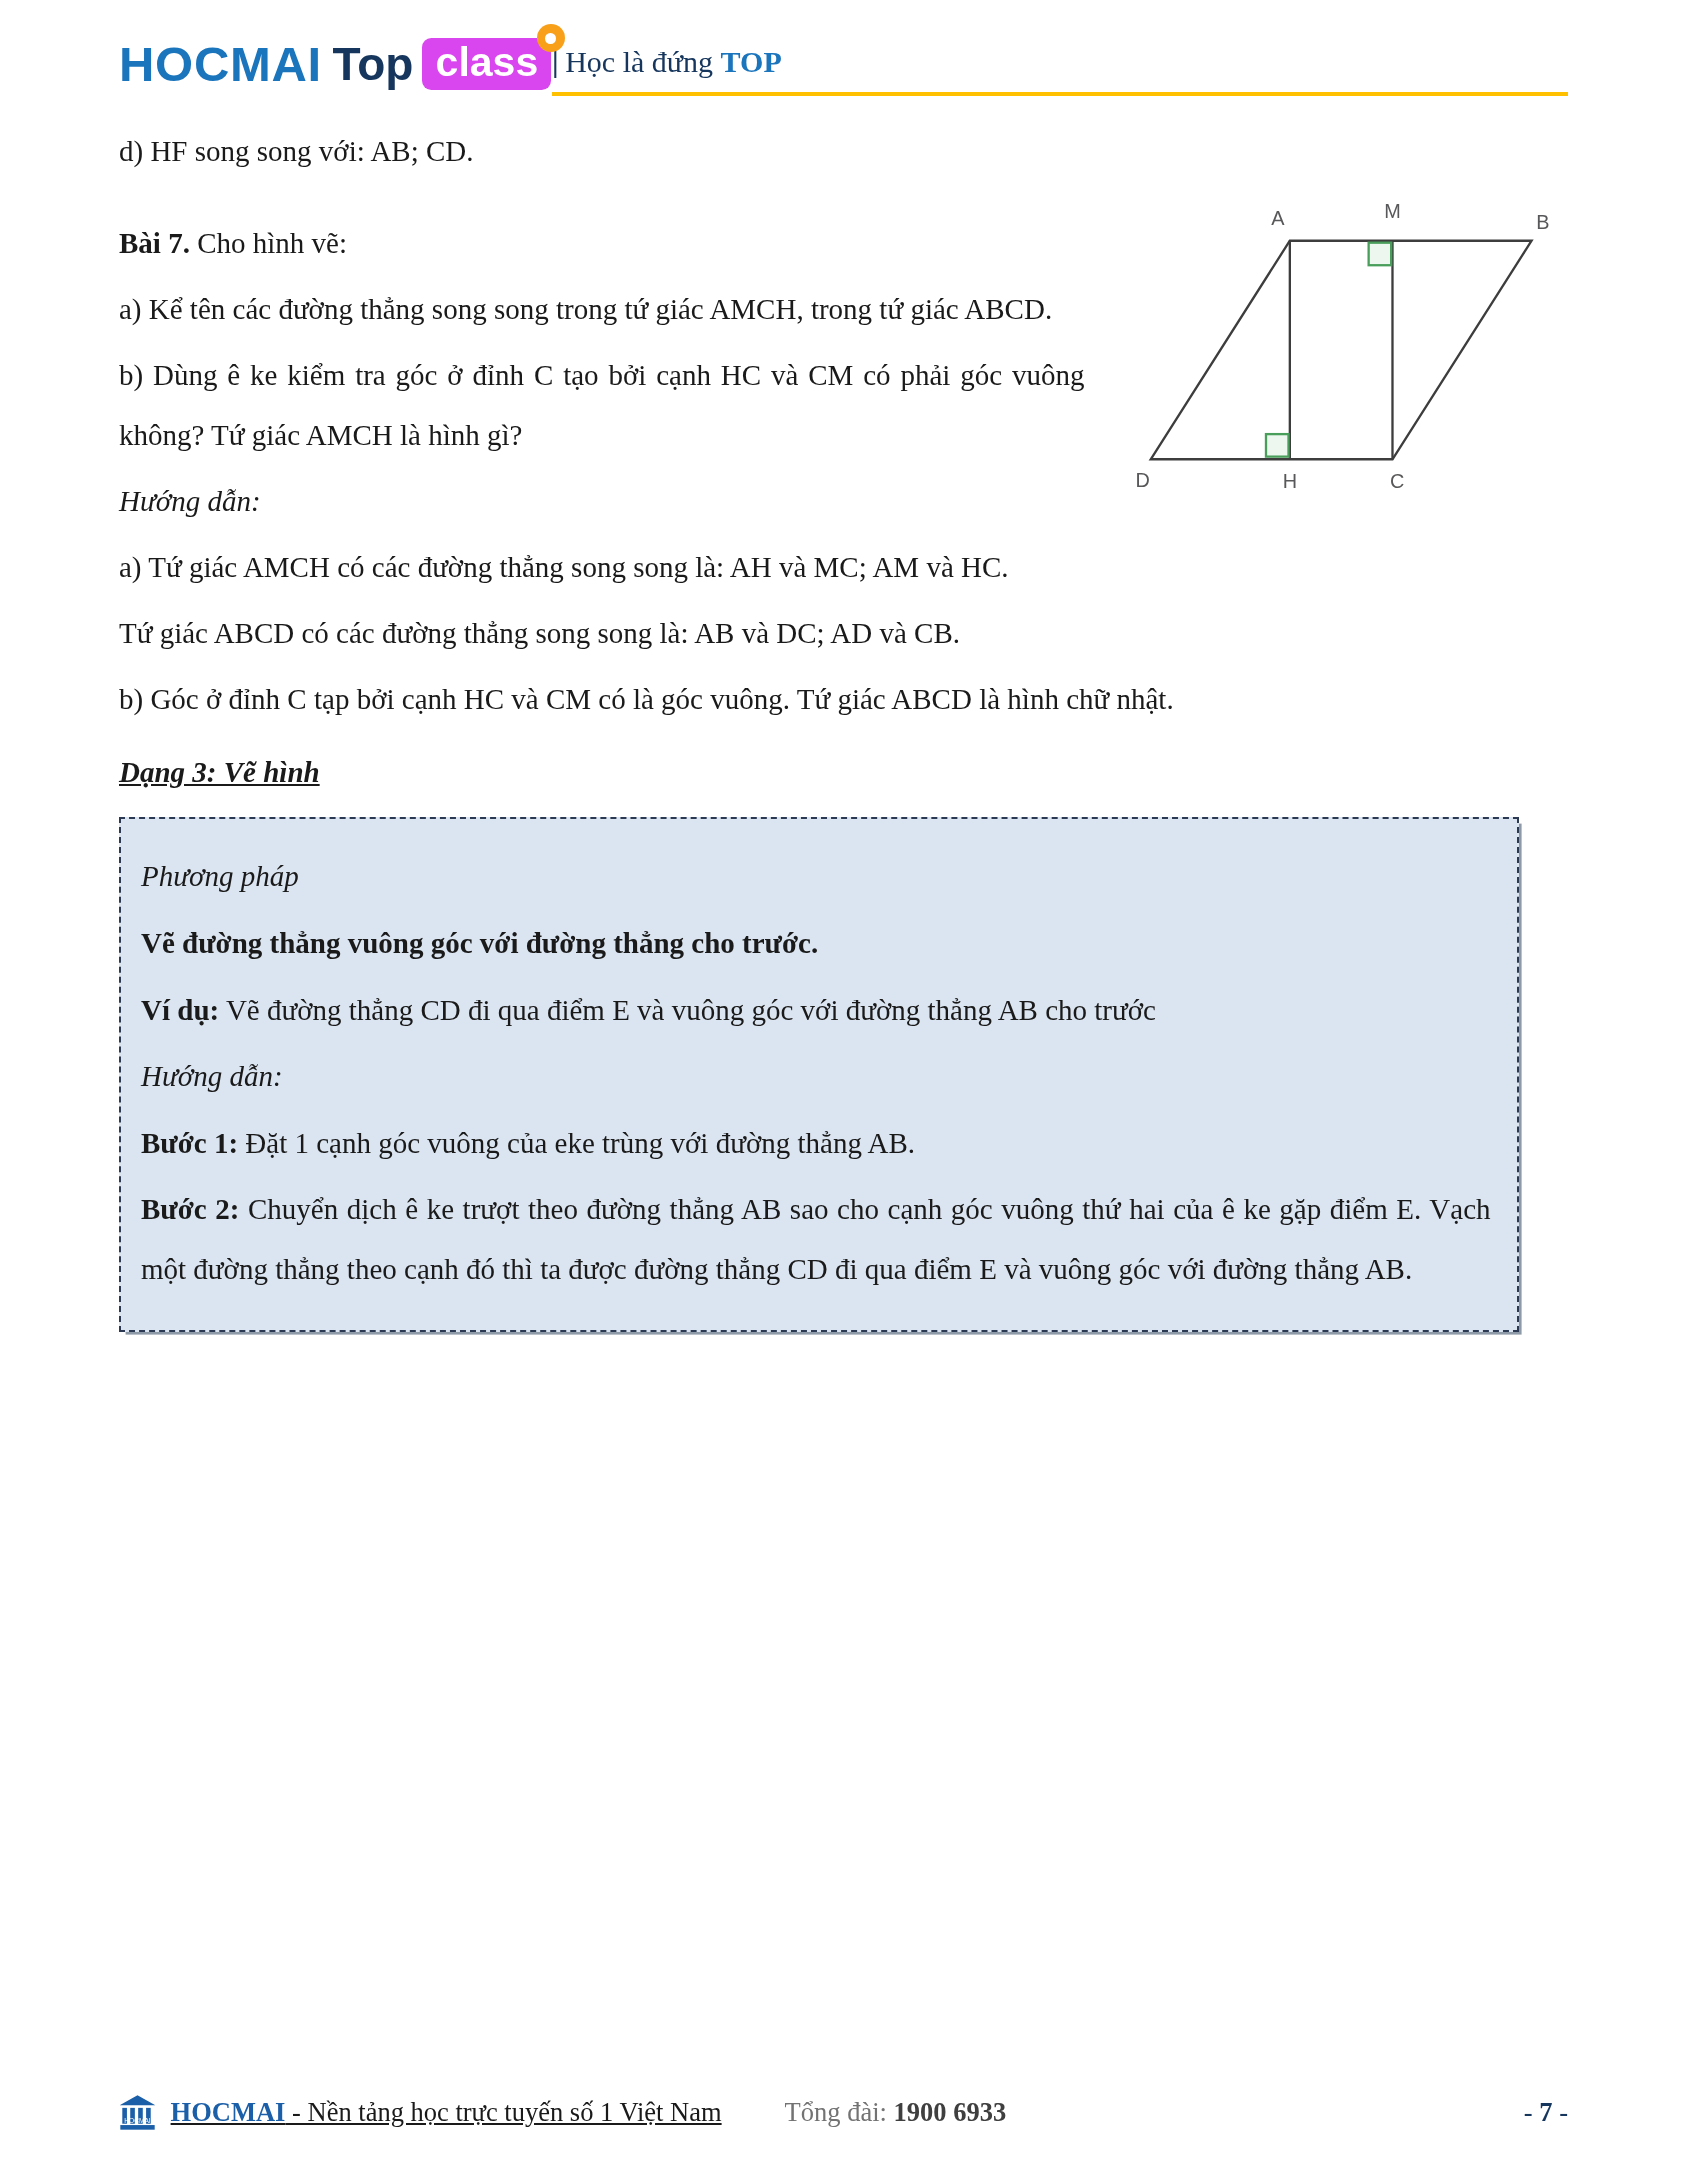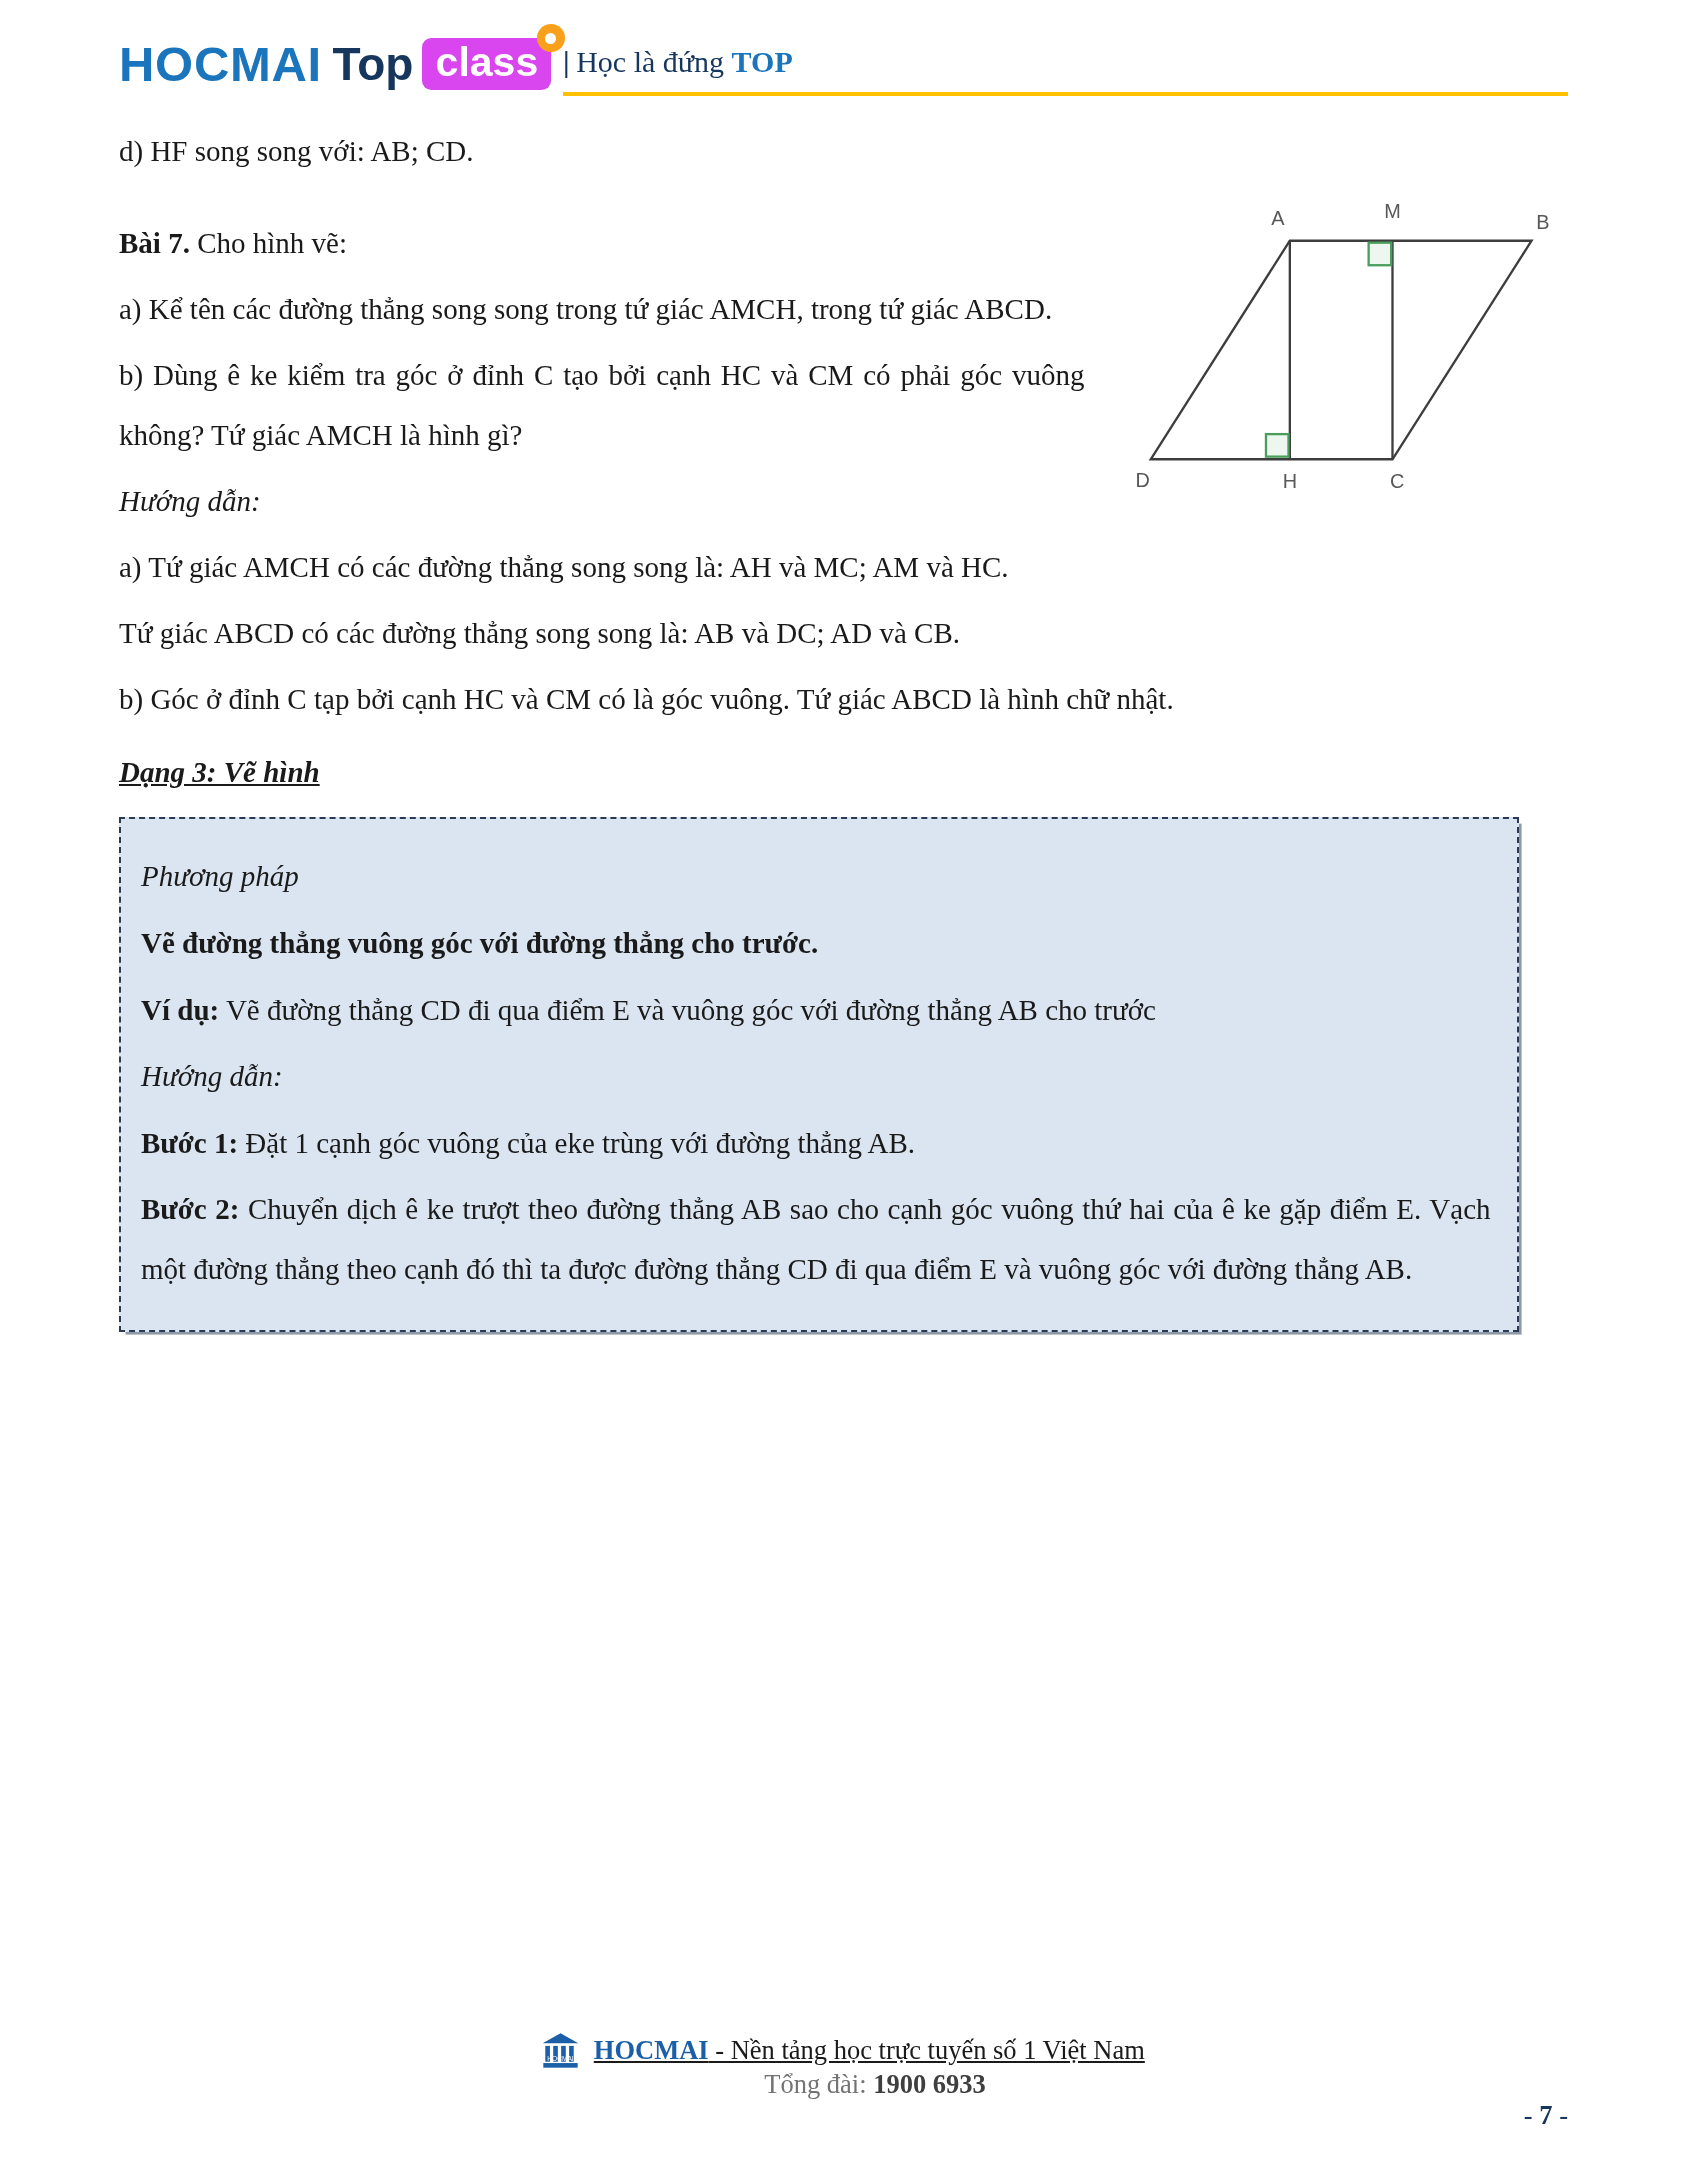--- a/index.html
+++ b/index.html
@@ -29,21 +29,21 @@
     padding:2.6px 13.2px 5.3px 13.2px; margin-left:9px;
   }
   .gear {
     position:absolute; top:-13.2px; right:-13.2px; width:28px; height:28px;
     background:#f9a01b; border-radius:50%; display:block;
   }
   .gear::after {
     content:""; position:absolute; top:8.6px; left:8.6px; width:10.6px; height:10.6px;
     background:#ffffff; border-radius:50%;
   }
-  .tagline-wrap { flex:1; margin-left:21px; border-bottom:4.6px solid #ffc000; padding-bottom:13.2px; }
+  .tagline-wrap { flex:1; margin-left:10px; border-bottom:4.6px solid #ffc000; padding-bottom:13.2px; }
   .tagline { font-size:30px; color:#17365d; }
   .tagline-bar { font-weight:bold; margin-right:6.6px; }
   .tagline-top { color:#1b75bc; font-weight:bold; }
 
   
   .content { margin-top:25px; }
   p.para { line-height:60px; margin:6px 0; }
   .just { text-align:justify; }
   .bold { font-weight:bold; }
   .ital { font-style:italic; }
@@ -68,21 +68,21 @@
     clear:both; margin-top:14.6px;
     background:#dbe5f1; border:2px dashed #2b3a52;
     box-shadow:4.6px 4.6px 0 -2px #8f9aa8;
     padding:21px 26.5px 24px 20px; width:1400px;
   }
   .method-box p.para { margin:6.6px 0; }
 
   
   .footer {
     position:absolute; left:119px; right:119px; bottom:52px;
-    display:flex; align-items:center; font-size:26.5px;flex-direction:column;
+    display:flex; align-items:center; font-size:26.5px;
   }
   .footer-left { display:flex; align-items:center; }
   .building { width:37px; height:37px; margin-right:14.6px; flex:none; }
   .footer-brand-line { text-decoration:underline; color:#1a1a1a; }
   .footer-brand { color:#1b5fa8; font-weight:bold; }
   .footer-hotline { margin-left:63px; }
   .hotline-label { color:#737373; }
   .hotline-num { font-weight:bold; color:#3f3f3f; }
   .footer-page { margin-left:auto; color:#17365d; }
   .footer-page b { color:#17365d; }

